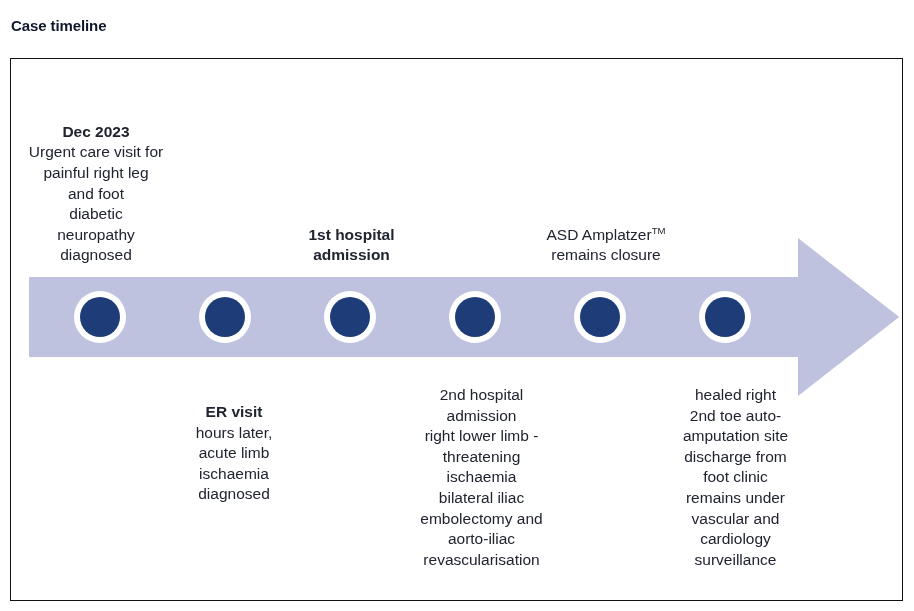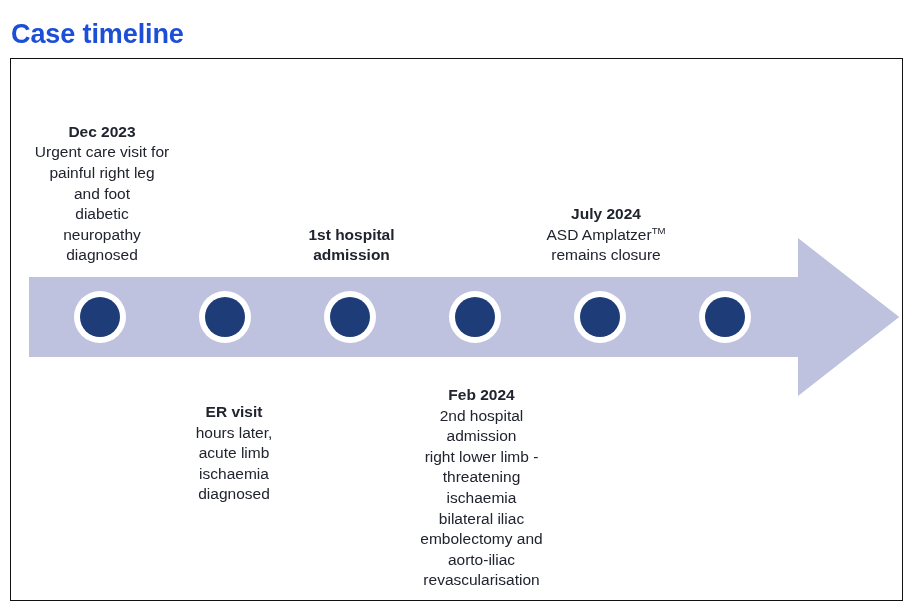--- a/index.html
+++ b/index.html
@@ -13,25 +13,25 @@
     font-family: "Liberation Sans", sans-serif;
     color: #1f2430;
     overflow: hidden;
     position: relative;
   }
 
   
   .page-title {
     position: absolute;
     left: 11px;
-    top: 20px;
-    font-size: 27px;
+    top: 12px;
+    font-size: 15px;
     font-weight: bold;
     letter-spacing: -0.1px;
-    color: #1d4ed8;
+    color: #0f172a;
     line-height: 28px;
   }
 
   
   .card {
     position: absolute;
     left: 10px;
     top: 58px;
     width: 893px;
     height: 543px;
@@ -135,21 +135,21 @@
     <div class="marker" style="left:464px; top:258px;">
       <div class="marker-inner"></div>
     </div>
     <div class="marker" style="left:589px; top:258px;">
       <div class="marker-inner"></div>
     </div>
     <div class="marker" style="left:714px; top:258px;">
       <div class="marker-inner"></div>
     </div>
 
-    <div class="event above" style="left:6px; width:170px; bottom:336px;">
+    <div class="event above" style="left:0; width:170px; bottom:336px;">
       <span class="event-head">Dec 2023</span>
       <span class="event-body">Urgent care visit for
 painful right leg
 and foot
 diabetic
 neuropathy
 diagnosed</span>
     </div>
 
     <div class="event below" style="left:148px; width:150px; top:319px;">
@@ -159,34 +159,41 @@
 ischaemia
 diagnosed</span>
     </div>
 
     <div class="event above" style="left:243px; width:195px; bottom:336px;">
       <span class="event-head" style="white-space:pre-line;">1st hospital
 admission</span>
     </div>
 
     <div class="event below" style="left:378px; width:185px; top:302px;">
-      <span class="event-head">Feb 2024</span>
       <span class="event-body">2nd hospital
 admission
 right lower limb -
 threatening
 ischaemia
 bilateral iliac
 embolectomy and
 aorto-iliac
 revascularisation</span>
     </div>
 
     <div class="event above" style="left:500px; width:190px; bottom:336px;">
-      <span class="event-head">July 2024</span>
       <span class="event-body"><span>ASD Amplatzer</span><sup class="tm">TM</sup><br><span>remains closure</span></span>
     </div>
 
     <div class="event below" style="left:637px; width:175px; top:302px;">
+      <span class="event-body">healed right
+2nd toe auto-
+amputation site
+discharge from
+foot clinic
+remains under
+vascular and
+cardiology
+surveillance</span>
     </div>
 
   </div>
 </div>
 
 </body></html>

